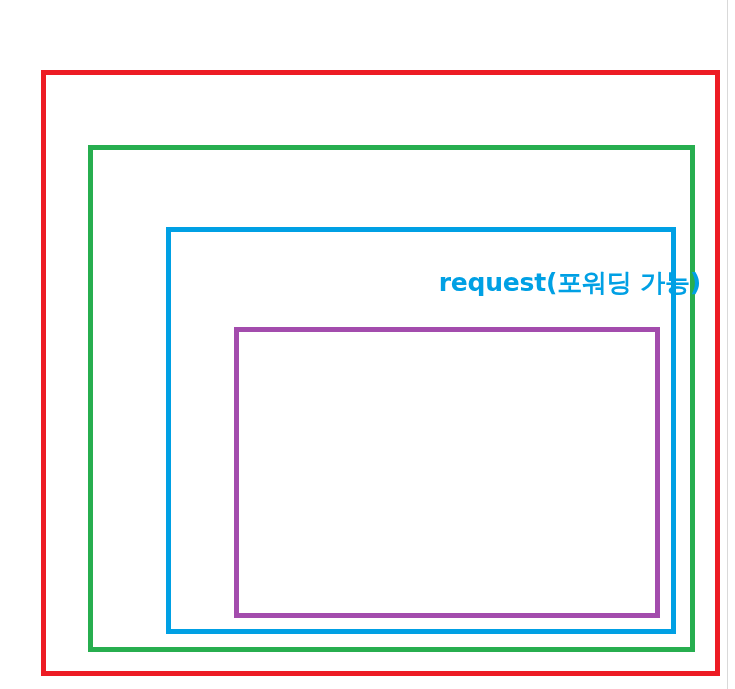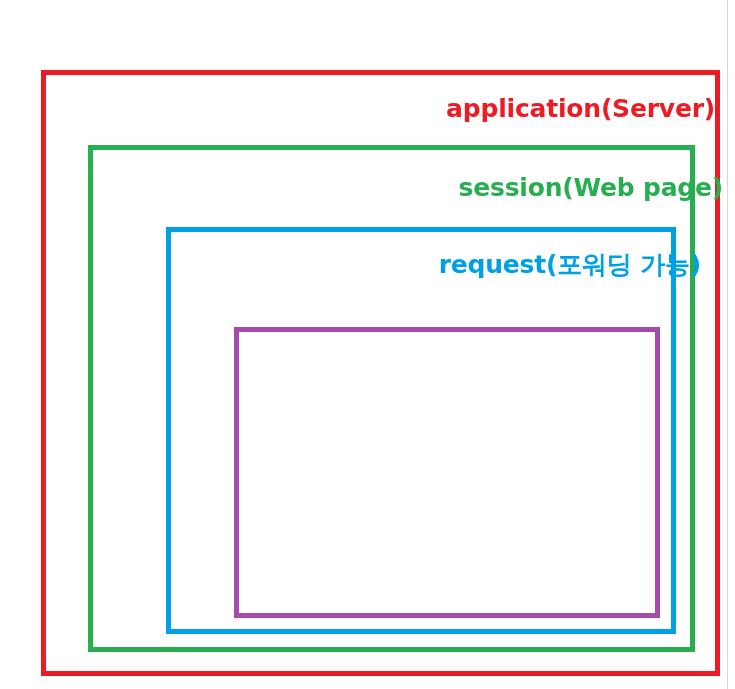--- a/index.html
+++ b/index.html
@@ -72,21 +72,21 @@
   
   #box-request {
     left: 166px;
     top: 227px;
     width: 510px;
     height: 407px;
     border: 5px solid #00A0E4;
   }
   #label-request {
     right: 34px;
-    top: 252px;
+    top: 270px;
     color: #00A0E4;
   }
 
   
   #box-pagecontext {
     left: 234px;
     top: 327px;
     width: 426px;
     height: 291px;
     border: 5px solid #A34CAD;
@@ -98,23 +98,21 @@
   }
 </style>
 </head>
 <body>
 
 <div id="canvas">
 
   <div class="page-rule"></div>
 
   <div class="scope-box" id="box-application"></div>
-  <div class="scope-label" id="label-application">application(Server)</div>
 
   <div class="scope-box" id="box-session"></div>
-  <div class="scope-label" id="label-session">session(Web page)</div>
 
   <div class="scope-box" id="box-request"></div>
   <div class="scope-label" id="label-request">request(포워딩 가능)</div>
 
   <div class="scope-box" id="box-pagecontext"></div>
 
 </div>
 
 </body></html>

